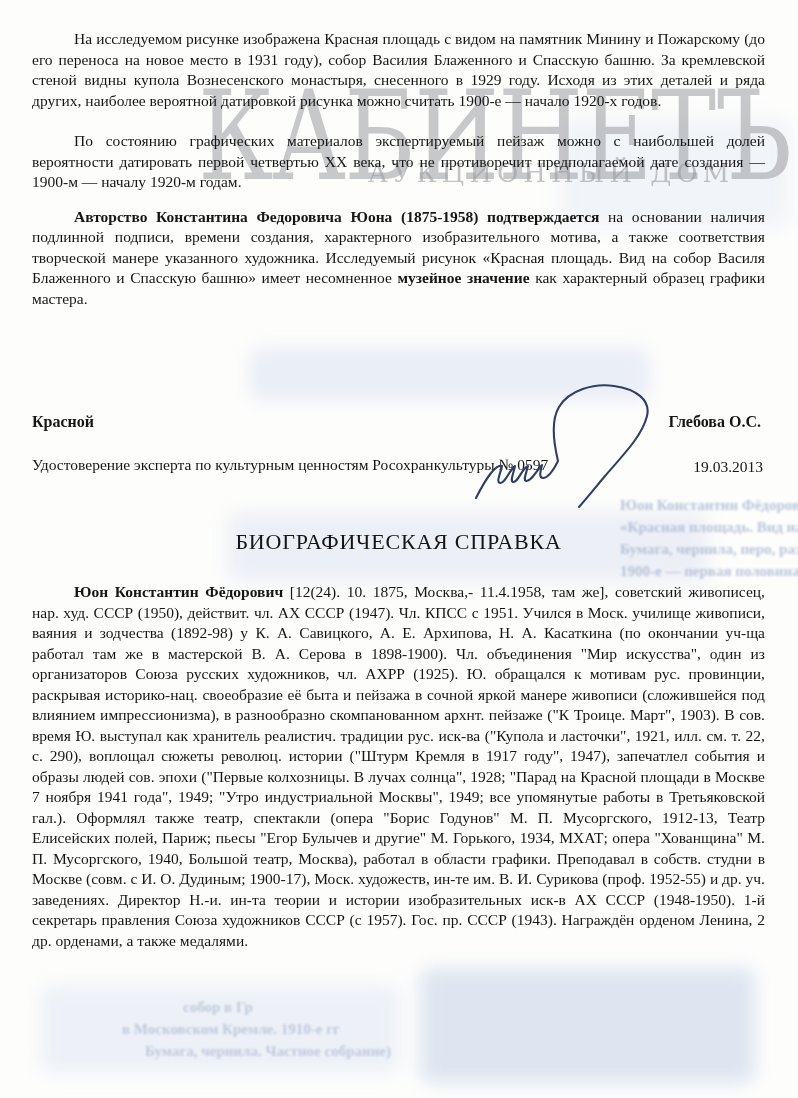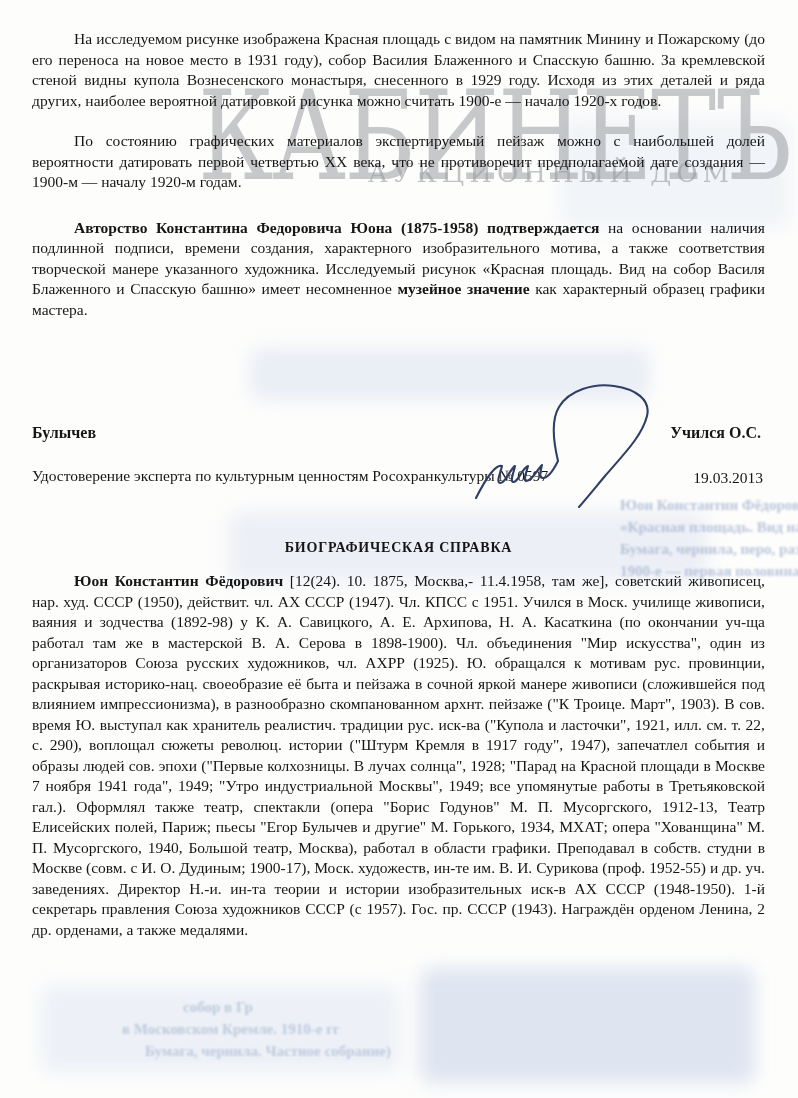--- a/index.html
+++ b/index.html
@@ -35,35 +35,35 @@
   .sm3{left:420px;top:968px;width:335px;height:115px;background:rgba(196,209,231,.55);}
   .sm4{left:40px;top:985px;width:360px;height:88px;background:rgba(203,214,234,.30);}
   .sm5{left:560px;top:118px;width:230px;height:110px;background:rgba(208,218,236,.25);}
   
   .content{position:relative;z-index:2;padding:29px 33px 0 32px;}
   .para{
     margin:0;text-align:justify;text-indent:42px;
     font-size:15.5px;line-height:20.5px;
   }
   .p2{margin-top:20px;}
-  .p3{margin-top:25px;}
+  .p3{margin-top:14px;}
   b{font-weight:bold;}
   
   .sign-row{
     position:relative;margin-top:104px;height:24px;
     display:flex;justify-content:space-between;
     font-size:16px;font-weight:bold;padding-right:4px;
   }
   .cert{position:relative;margin-top:16px;font-size:15.5px;line-height:23px;}
   .cert .date{position:absolute;top:2px;right:2px;}
   .bio-heading{
     margin:53px 0 0 0;text-align:center;
-    font-size:14px;font-weight:bold;letter-spacing:.8px;
+    font-size:22px;font-weight:normal;letter-spacing:.8px;
   }
-  .bio{margin-top:15px;}
+  .bio{margin-top:27px;}
   
   .signature{position:absolute;left:452px;top:378px;z-index:3;}
   
   .bleed{
     position:absolute;z-index:1;
     font-size:15px;line-height:22px;
     color:#a4b3cf;filter:blur(1px);
     white-space:nowrap;font-weight:bold;opacity:.75;
   }
   .bleed-right{left:620px;top:494px;}
@@ -122,22 +122,22 @@
 
   <div class="content">
 
     <p class="para p1">На исследуемом рисунке изображена Красная площадь с видом на памятник Минину и Пожарскому (до его переноса на новое место в 1931 году), собор Василия Блаженного и Спасскую башню. За кремлевской стеной видны купола Вознесенского монастыря, снесенного в 1929 году. Исходя из этих деталей и ряда других, наиболее вероятной датировкой рисунка можно считать 1900-е — начало 1920-х годов.</p>
 
     <p class="para p2">По состоянию графических материалов экспертируемый пейзаж можно с наибольшей долей вероятности датировать первой четвертью XX века, что не противоречит предполагаемой дате создания — 1900-м — началу 1920-м годам.</p>
 
     <p class="para p3"><b>Авторство Константина Федоровича Юона (1875-1958) подтверждается</b><span> на основании наличия подлинной подписи, времени создания, характерного изобразительного мотива, а также соответствия творческой манере указанного художника. Исследуемый рисунок «Красная площадь. Вид на собор Василя Блаженного и Спасскую башню» имеет несомненное </span><b>музейное значение</b><span> как характерный образец графики мастера.</span></p>
 
     <div class="sign-row">
-      <span>Булычев</span>
-      <span>Учился О.С.</span>
+      <span>Красной</span>
+      <span>Глебова О.С.</span>
     </div>
 
     <div class="cert">
       <div>Удостоверение эксперта по культурным ценностям Росохранкультуры № 0597</div>
       <div class="date">19.03.2013</div>
     </div>
 
     <h2 class="bio-heading">БИОГРАФИЧЕСКАЯ СПРАВКА</h2>
 
     <p class="para bio"><b>Юон Константин Фёдорович</b><span> [12(24). 10. 1875, Москва,- 11.4.1958, там же], советский живописец, нар. худ. СССР (1950), действит. чл. АХ СССР (1947). Чл. КПСС с 1951. Учился в Моск. училище живописи, ваяния и зодчества (1892-98) у К. А. Савицкого, А. Е. Архипова, Н. А. Касаткина (по окончании уч-ща работал там же в мастерской В. А. Серова в 1898-1900). Чл. объединения "Мир искусства", один из организаторов Союза русских художников, чл. АХРР (1925). Ю. обращался к мотивам рус. провинции, раскрывая историко-нац. своеобразие её быта и пейзажа в сочной яркой манере живописи (сложившейся под влиянием импрессионизма), в разнообразно скомпанованном архнт. пейзаже ("К Троице. Март", 1903). В сов. время Ю. выступал как хранитель реалистич. традиции рус. иск-ва ("Купола и ласточки", 1921, илл. см. т. 22, с. 290), воплощал сюжеты революц. истории ("Штурм Кремля в 1917 году", 1947), запечатлел события и образы людей сов. эпохи ("Первые колхозницы. В лучах солнца", 1928; "Парад на Красной площади в Москве 7 ноября 1941 года", 1949; "Утро индустриальной Москвы", 1949; все упомянутые работы в Третьяковской гал.). Оформлял также театр, спектакли (опера "Борис Годунов" М. П. Мусоргского, 1912-13, Театр Елисейских полей, Париж; пьесы "Егор Булычев и другие" М. Горького, 1934, МХАТ; опера "Хованщина" М. П. Мусоргского, 1940, Большой театр, Москва), работал в области графики. Преподавал в собств. студни в Москве (совм. с И. О. Дудиным; 1900-17), Моск. художеств, ин-те им. В. И. Сурикова (проф. 1952-55) и др. уч. заведениях. Директор Н.-и. ин-та теории и истории изобразительных иск-в АХ СССР (1948-1950). 1-й секретарь правления Союза художников СССР (с 1957). Гос. пр. СССР (1943). Награждён орденом Ленина, 2 др. орденами, а также медалями.</span></p>

